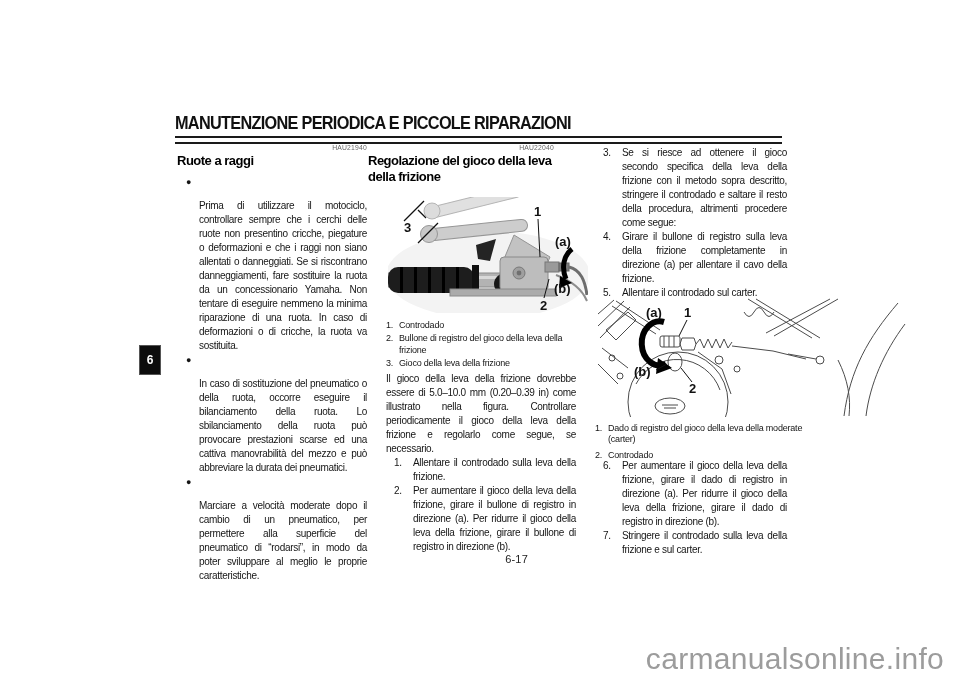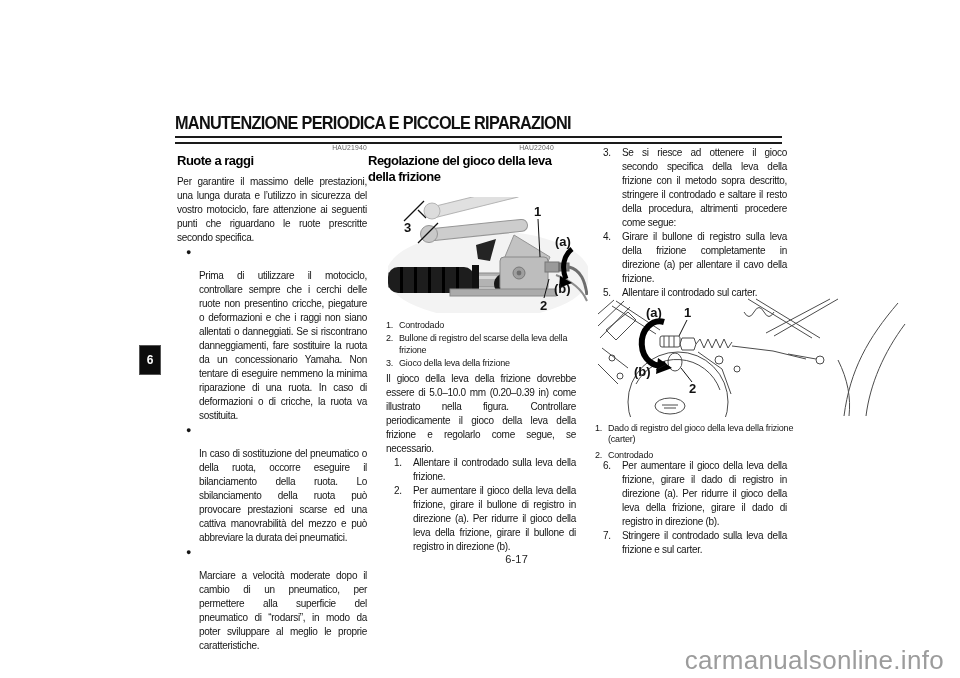--- a/index.html
+++ b/index.html
@@ -28,36 +28,35 @@
   .cap{font-size:9px;line-height:11.4px;letter-spacing:-0.2px;}
   .cap-row{display:flex;margin-top:2px;}
   .cap-num{flex:none;width:13px;}
   .cap-text{flex:1;}
   
   .chapter-tab{
     left:139px;top:345px;width:20px;height:28px;background:#0c0c0c;border:1px solid #555;
     color:#fff;font-size:12px;font-weight:bold;display:flex;align-items:center;justify-content:center;
   }
   .page-number{left:428px;top:553px;width:100px;text-align:right;font-size:11px;letter-spacing:0.2px;color:#222;}
-  .watermark{right:16px;bottom:2px;font-size:26px;color:#9c9c9c;letter-spacing:0.3px;}
+  .watermark{right:16px;bottom:2px;font-size:30px;color:#9c9c9c;letter-spacing:0.3px;}
   .fig{position:absolute;}
   svg text{font-family:"Liberation Sans", sans-serif;}
 </style>
 </head>
 <body>
 
 <div class="abs page-title">MANUTENZIONE PERIODICA E PICCOLE RIPARAZIONI</div>
 <div class="abs title-rule"></div>
 
 <div class="abs chapter-tab">6</div>
 
 <div class="col" style="left:177px;top:144px;width:190px;">
   <div class="code">HAU21940</div>
   <div class="sec-heading">Ruote a raggi</div>
-  <div class="body-text">Per garantire il massimo delle prestazioni, una lunga durata e l’utilizzo in sicurezza del vostro motociclo, fare attenzione ai seguenti punti che riguardano le ruote prescritte secondo specifica.</div>
   <div class="body-text bullet-row">
     <span class="bullet-dot">●</span>
     <span class="bullet-text">Prima di utilizzare il motociclo, controllare sempre che i cerchi delle ruote non presentino cricche, piegature o deformazioni e che i raggi non siano allentati o danneggiati. Se si riscontrano danneggiamenti, fare sostituire la ruota da un concessionario Yamaha. Non tentare di eseguire nemmeno la minima riparazione di una ruota. In caso di deformazioni o di cricche, la ruota va sostituita.</span>
   </div>
   <div class="body-text bullet-row">
     <span class="bullet-dot">●</span>
     <span class="bullet-text">In caso di sostituzione del pneumatico o della ruota, occorre eseguire il bilanciamento della ruota. Lo sbilanciamento della ruota può provocare prestazioni scarse ed una cattiva manovrabilità del mezzo e può abbreviare la durata dei pneumatici.</span>
   </div>
   <div class="body-text bullet-row">
     <span class="bullet-dot">●</span>
@@ -129,21 +128,21 @@
   </svg>
 </div>
 
 <div class="col cap" style="left:386px;top:318px;width:196px;">
   <div class="cap-row">
     <span class="cap-num">1.</span>
     <span class="cap-text">Controdado</span>
   </div>
   <div class="cap-row">
     <span class="cap-num">2.</span>
-    <span class="cap-text">Bullone di registro del scarse della leva della frizione</span>
+    <span class="cap-text">Bullone di registro del gioco della leva della frizione</span>
   </div>
   <div class="cap-row">
     <span class="cap-num">3.</span>
     <span class="cap-text">Gioco della leva della frizione</span>
   </div>
 </div>
 
 <div class="col" style="left:386px;top:372px;width:190px;">
   <div class="body-text">Il gioco della leva della frizione dovrebbe essere di 5.0–10.0 mm (0.20–0.39 in) come illustrato nella figura. Controllare periodicamente il gioco della leva della frizione e regolarlo come segue, se necessario.</div>
   <div class="body-text step-row">
@@ -231,21 +230,21 @@
     <text x="36" y="78" font-size="13" font-weight="bold" fill="#111">(b)</text>
     <line x1="58" y1="72" x2="69" y2="66" stroke="#111" stroke-width="1"></line>
     <text x="91" y="95" font-size="13" font-weight="bold" fill="#111">2</text>
     <line x1="94" y1="84" x2="83" y2="70" stroke="#111" stroke-width="1"></line>
   </svg>
 </div>
 
 <div class="col cap" style="left:595px;top:421px;width:208px;">
   <div class="cap-row">
     <span class="cap-num">1.</span>
-    <span class="cap-text">Dado di registro del gioco della leva della frizione (carter)</span>
+    <span class="cap-text">Dado di registro del gioco della leva della moderate (carter)</span>
   </div>
   <div class="cap-row" style="margin-top:4px;">
     <span class="cap-num">2.</span>
     <span class="cap-text">Controdado</span>
   </div>
 </div>
 
 <div class="col" style="left:595px;top:459px;width:192px;">
   <div class="body-text step-row">
     <span class="step-num">6.</span>

